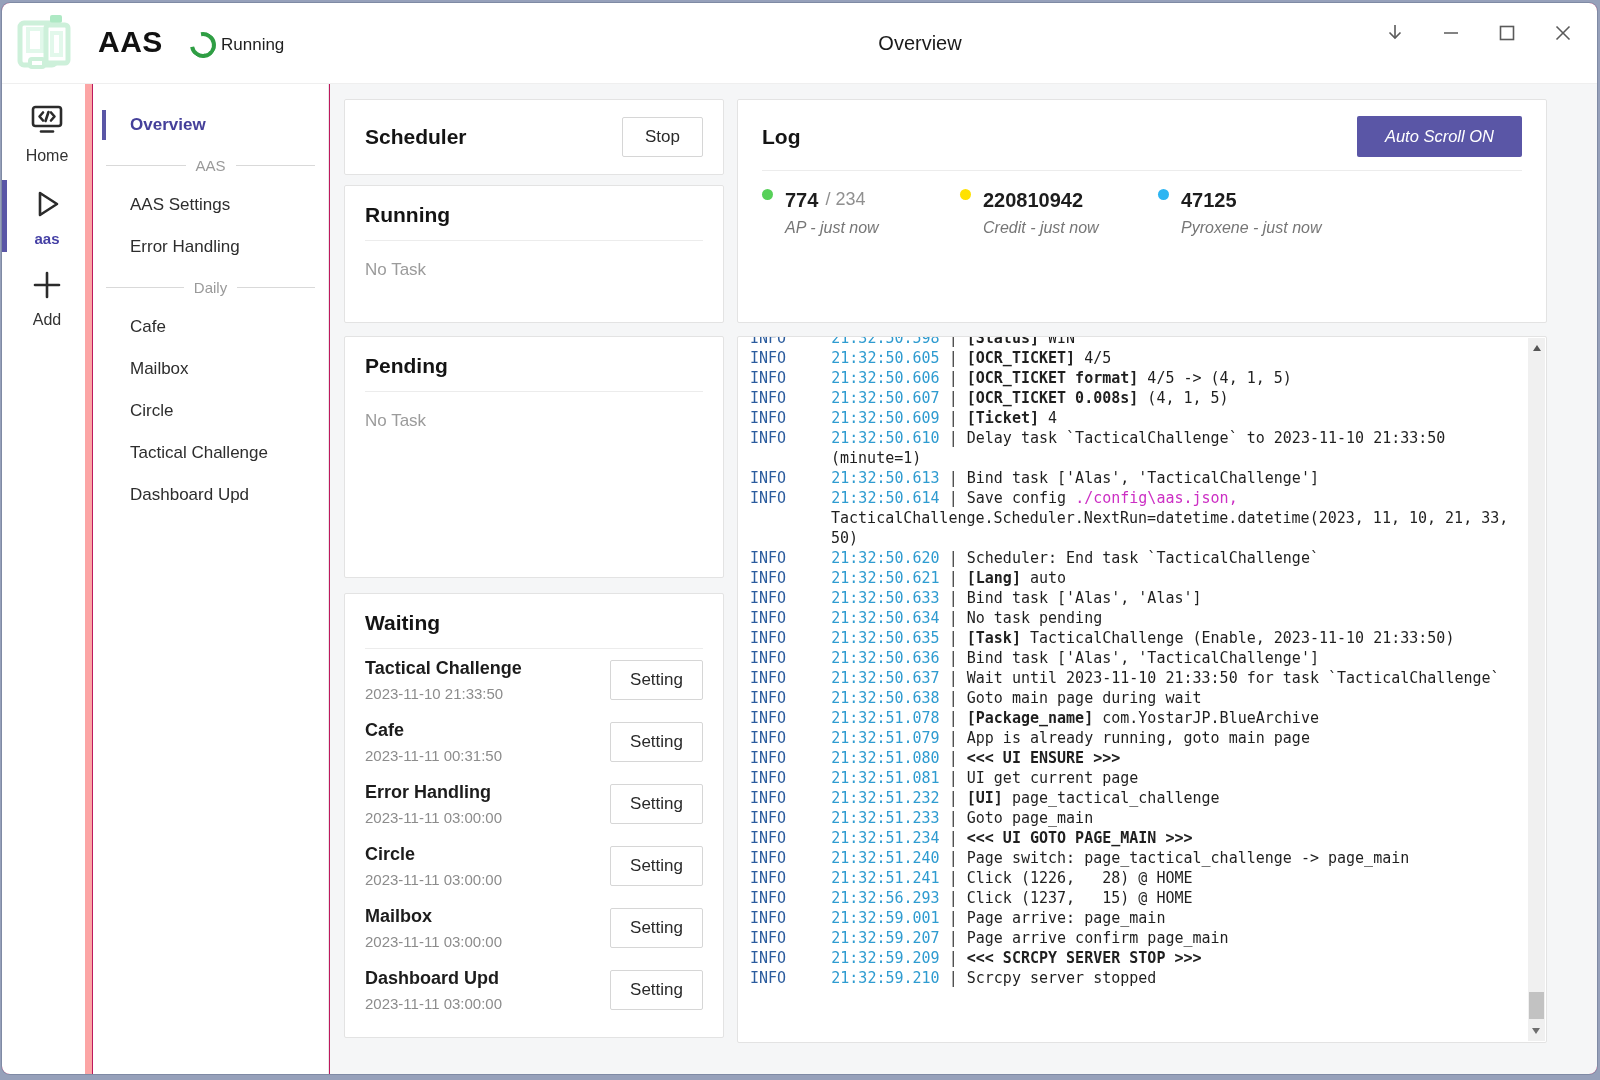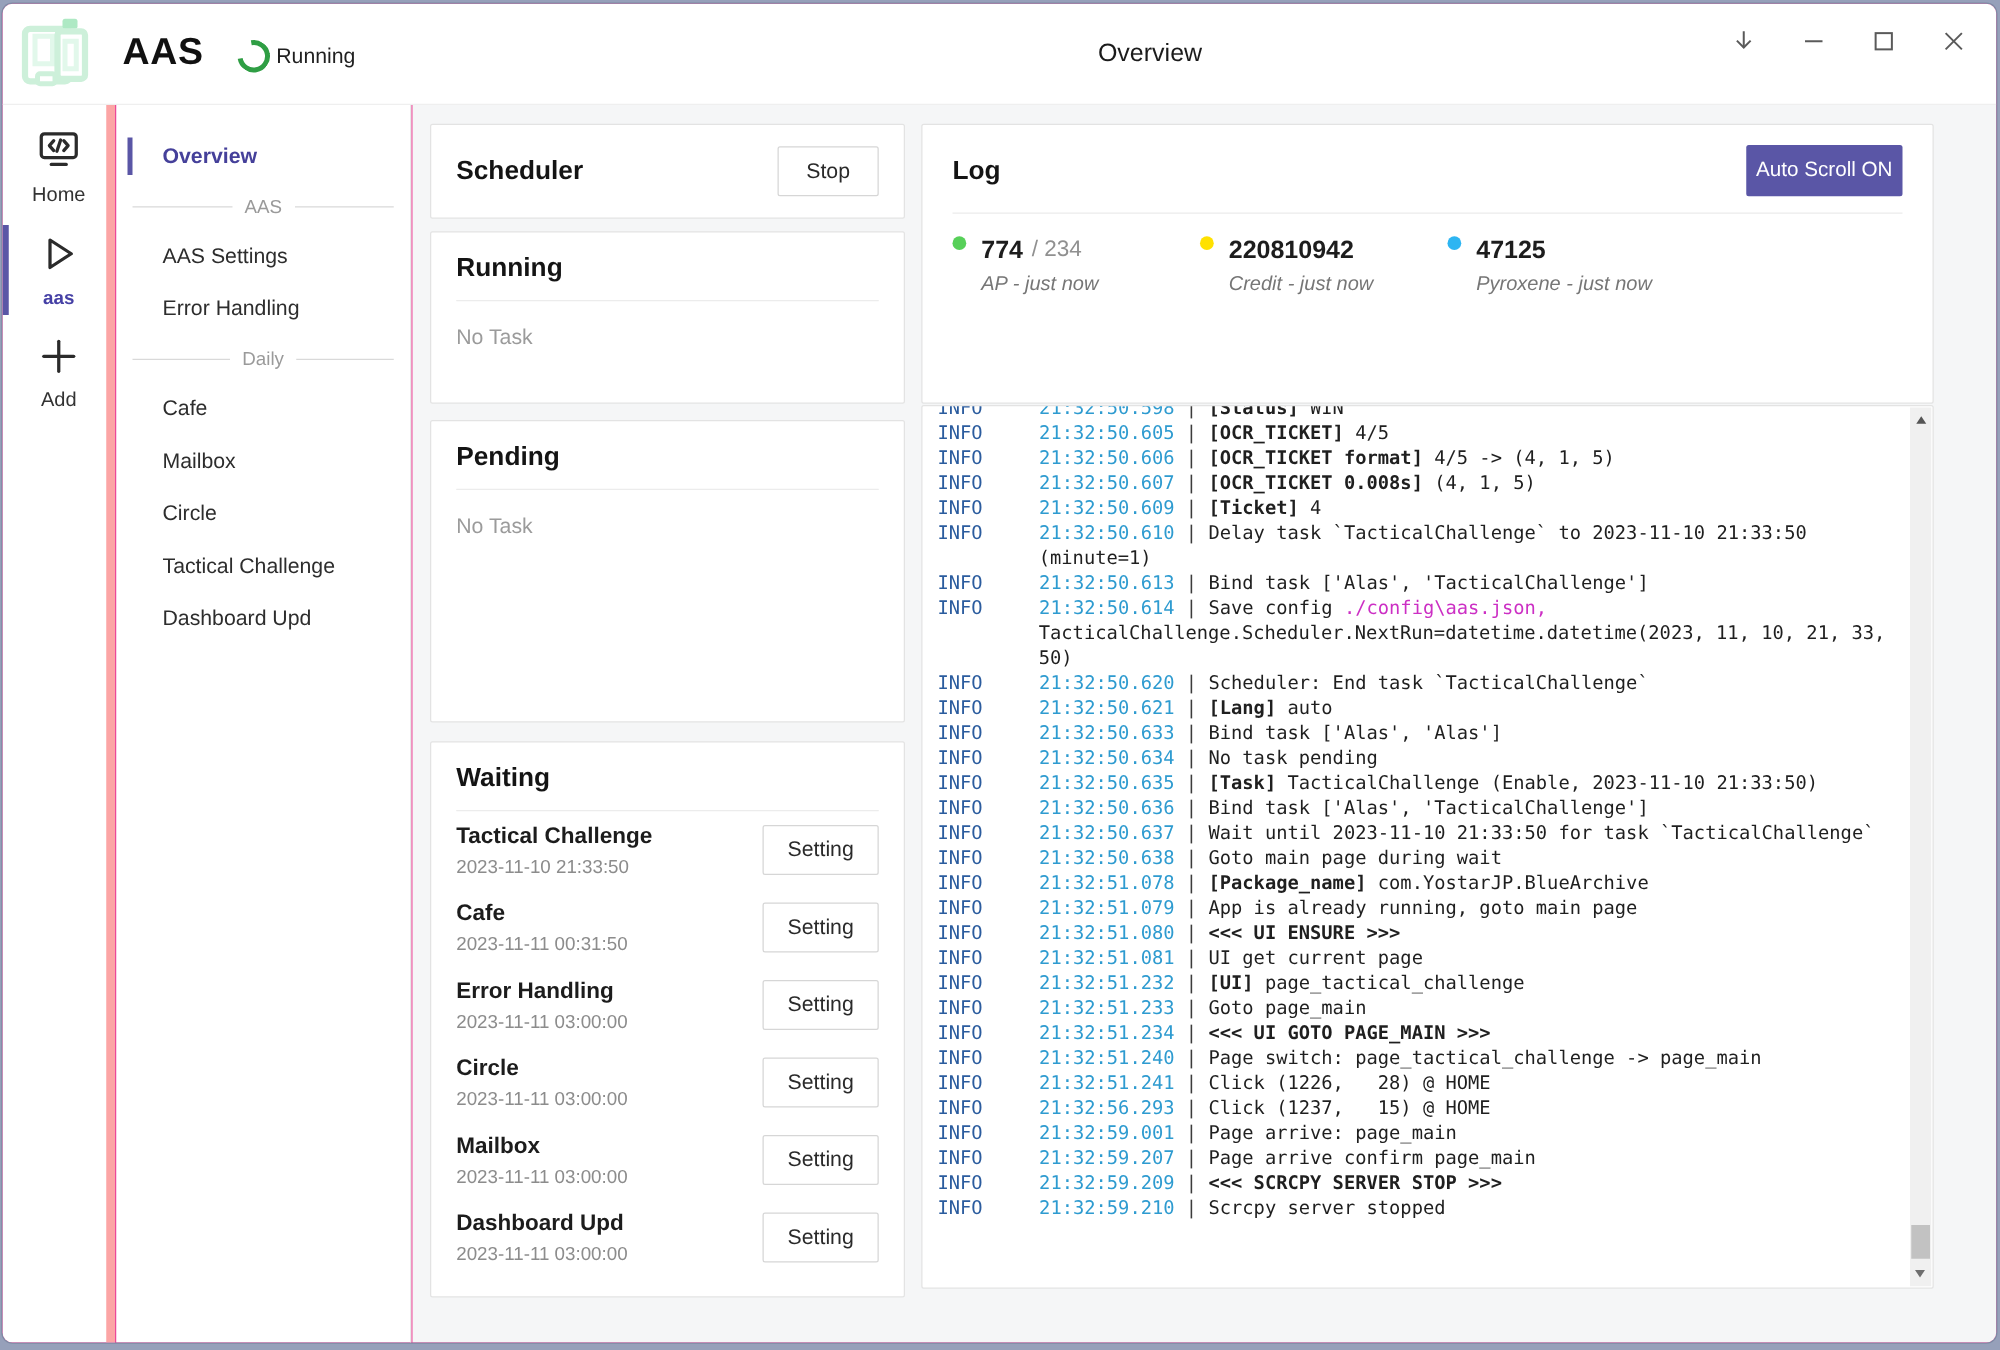--- a/index.html
+++ b/index.html
@@ -5,21 +5,21 @@
   html,body{margin:0;padding:0;}
   body{
     width:1600px;height:1080px;position:relative;
     background:#96a0ba;
     font-family:"Liberation Sans", sans-serif;
     -webkit-font-smoothing:antialiased;
     overflow:hidden;
   }
   .window{
     position:absolute;left:2px;top:3px;width:1595px;height:1071px;
-    background:#ec4899;border-radius:8px;overflow:hidden;
+    background:#be185d;border-radius:8px;overflow:hidden;
     box-shadow:0 0 0 1px rgba(60,70,100,.25);
   }
   
   .topbar{position:absolute;top:0;left:0;right:0;height:80px;background:#fff;border-bottom:1px solid #efefef;}
   .logo{position:absolute;left:10px;top:8px;width:66px;height:62px;}
   .appname{position:absolute;left:96px;top:22px;font-size:30px;font-weight:800;color:#111;letter-spacing:.5px;}
   .status{position:absolute;left:188px;top:29px;display:flex;align-items:center;gap:5px;}
   .spinner{width:18px;height:18px;border:4px solid #2f9e44;border-left-color:transparent;border-radius:50%;transform:rotate(35deg);}
   .status-text{font-size:17px;color:#1f1f1f;}
   .wintitle{position:absolute;left:918px;top:40px;transform:translate(-50%,-50%);font-size:20px;color:#1b1b1b;}
@@ -54,23 +54,23 @@
   .task-card.running{height:138px;}
   .task-card.pending{height:242px;margin-bottom:15px;}
   .empty-text{text-align:left;color:#9b9b9b;font-size:17px;margin-top:19px;}
   
   .waiting{height:445px;padding:17px 20px 0;overflow:hidden;}
   .w-item{display:flex;justify-content:space-between;align-items:center;padding:9px 0;}
   .w-name{font-size:18px;font-weight:bold;color:#1c1c1c;}
   .w-time{font-size:15px;color:#8c8c8c;margin-top:6px;}
   .setting-btn{padding:9px 19px;}
   
-  .logcard{height:224px;padding:16px 24px 0;margin-bottom:1px;}
+  .logcard{height:224px;padding:16px 24px 0;margin-bottom:13px;}
   .log-head{display:flex;align-items:center;justify-content:space-between;}
-  .autoscroll-btn{background:var(--accent,#5a56a6);color:#fff;border:0;border-radius:2px;font-size:16.5px;padding:11px 8px;cursor:pointer;font-family:"Liberation Sans",sans-serif;}
+  .autoscroll-btn{background:var(--accent,#5a56a6);color:#fff;border:0;border-radius:2px;font-size:16.5px;padding:11px 28px;cursor:pointer;font-family:"Liberation Sans",sans-serif;font-style:italic;}
   .stats{display:flex;margin-top:18px;}
   .stat{width:198px;}
   .stat-top{display:flex;align-items:flex-start;}
   .dot{width:11px;height:11px;border-radius:50%;flex:0 0 11px;}
   .stat-val{font-size:20px;font-weight:bold;color:#1d1d1d;margin-left:12px;}
   .stat-suf{font-size:18px;color:#909090;margin-left:7px;}
   .stat-label{font-size:16px;color:#767676;margin-left:23px;margin-top:7px;font-style:italic;}
   
   .logviewer{height:707px;position:relative;overflow:hidden;}
   .logbody{margin:-9px 0 0 12px;width:762px;font-family:"DejaVu Sans Mono",monospace;font-size:15px;line-height:20px;color:#1f1f1f;}

